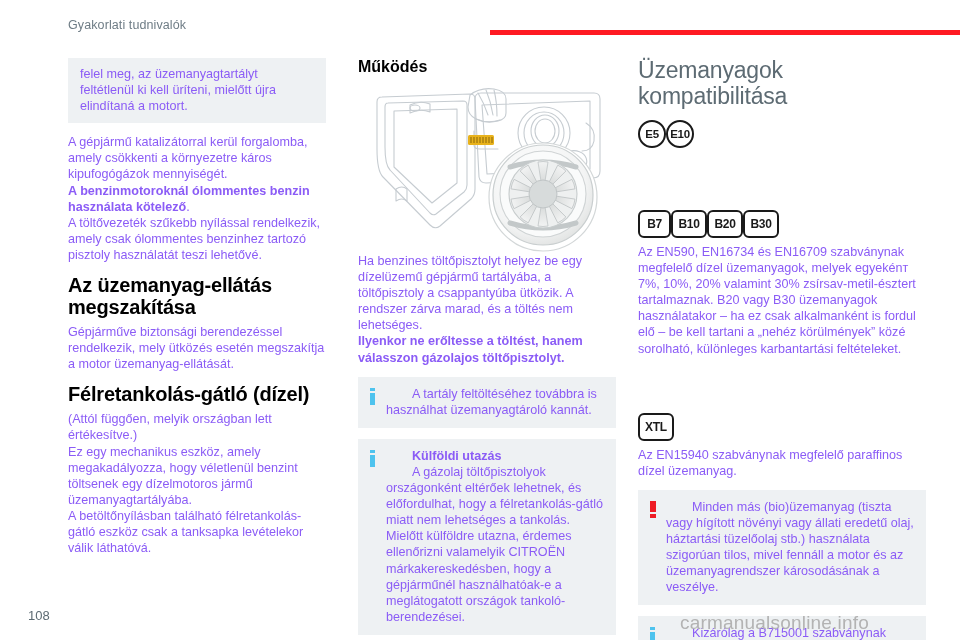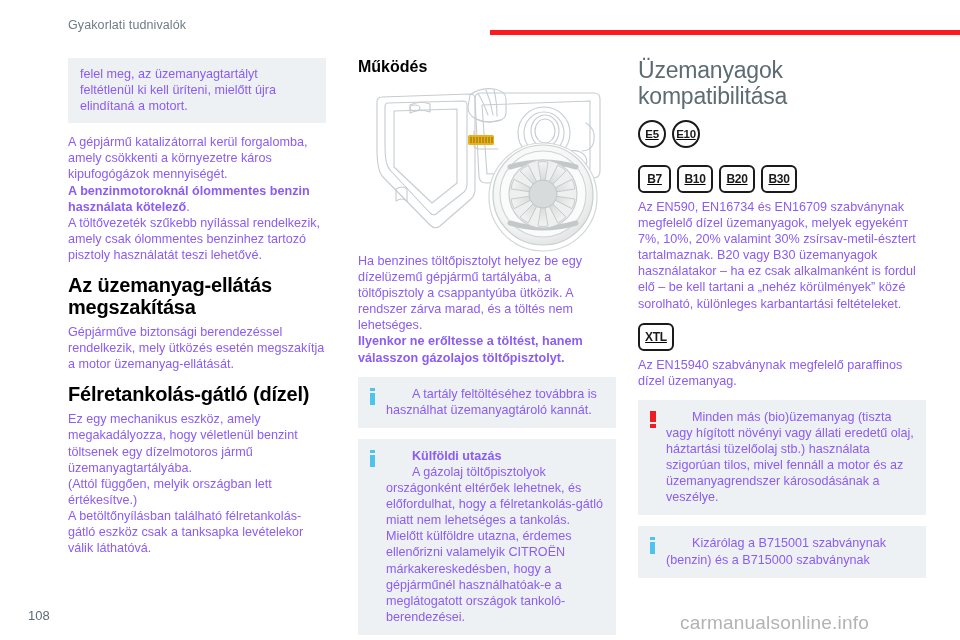--- a/index.html
+++ b/index.html
@@ -75,32 +75,33 @@
     background:#ee1c25;
   }
   .ico-bang:after{
     content:"";position:absolute;left:0;top:11px;width:6px;height:2px;
     background:#eef1f3;
   }
   .ind-1{text-indent:26px;}
   .ind-title{margin-left:26px;font-weight:bold;}
 
   
-  .badge-row{display:flex;gap:6px;align-items:flex-start;text-decoration:underline;}
+  .badge-row{display:flex;align-items:flex-start;}
   .badge-circle{
     width:28px;height:28px;border:2.4px solid #1a1a1a;border-radius:50%;
     display:flex;align-items:center;justify-content:center;
     font-size:11.5px;font-weight:bold;color:#1a1a1a;letter-spacing:-.3px;
     box-sizing:border-box;
   }
   .badge-sq{
     width:33px;height:28px;border:2.6px solid #1a1a1a;border-radius:6px;
     display:flex;align-items:center;justify-content:center;
     font-size:12px;font-weight:bold;color:#1a1a1a;letter-spacing:-.3px;
     box-sizing:border-box;
+    margin-top:45px;
   }
   .badge-sq.wide{width:36px;}
 
   
   .illus{width:258px;height:178px;position:relative;}
 
   
   .folio{
     position:absolute;left:28px;top:608px;
     font-size:13px;color:#5d6b73;
@@ -131,22 +132,22 @@
     <p class="body">A töltővezeték szűkebb nyílással rendelkezik, amely csak ólommentes benzinhez tartozó pisztoly használatát teszi lehetővé.</p>
 
     <div class="gap"></div>
     <h2 class="sec">Az üzemanyag-ellátás megszakítása</h2>
     <div class="gap-s"></div>
     <p class="body">Gépjárműve biztonsági berendezéssel rendelkezik, mely ütközés esetén megszakítja a motor üzemanyag-ellátását.</p>
 
     <div class="gap"></div>
     <h2 class="sec">Félretankolás-gátló (dízel)</h2>
     <div class="gap-s"></div>
+    <p class="body">(Attól függően, melyik országban lett értékesítve.)</p>
     <p class="body">Ez egy mechanikus eszköz, amely megakadályozza, hogy véletlenül benzint töltsenek egy dízelmotoros jármű üzemanyagtartályába.</p>
-    <p class="body">(Attól függően, melyik országban lett értékesítve.)</p>
     <p class="body">A betöltőnyílásban található félretankolás-gátló eszköz csak a tanksapka levételekor válik láthatóvá.</p>
   </div>
 
   <div class="col col-2">
 
     <h3 class="mid">Működés</h3>
 
     <div class="illus">
       <svg width="258" height="178" viewBox="0 0 258 178" xmlns="http://www.w3.org/2000/svg">
         <defs>

